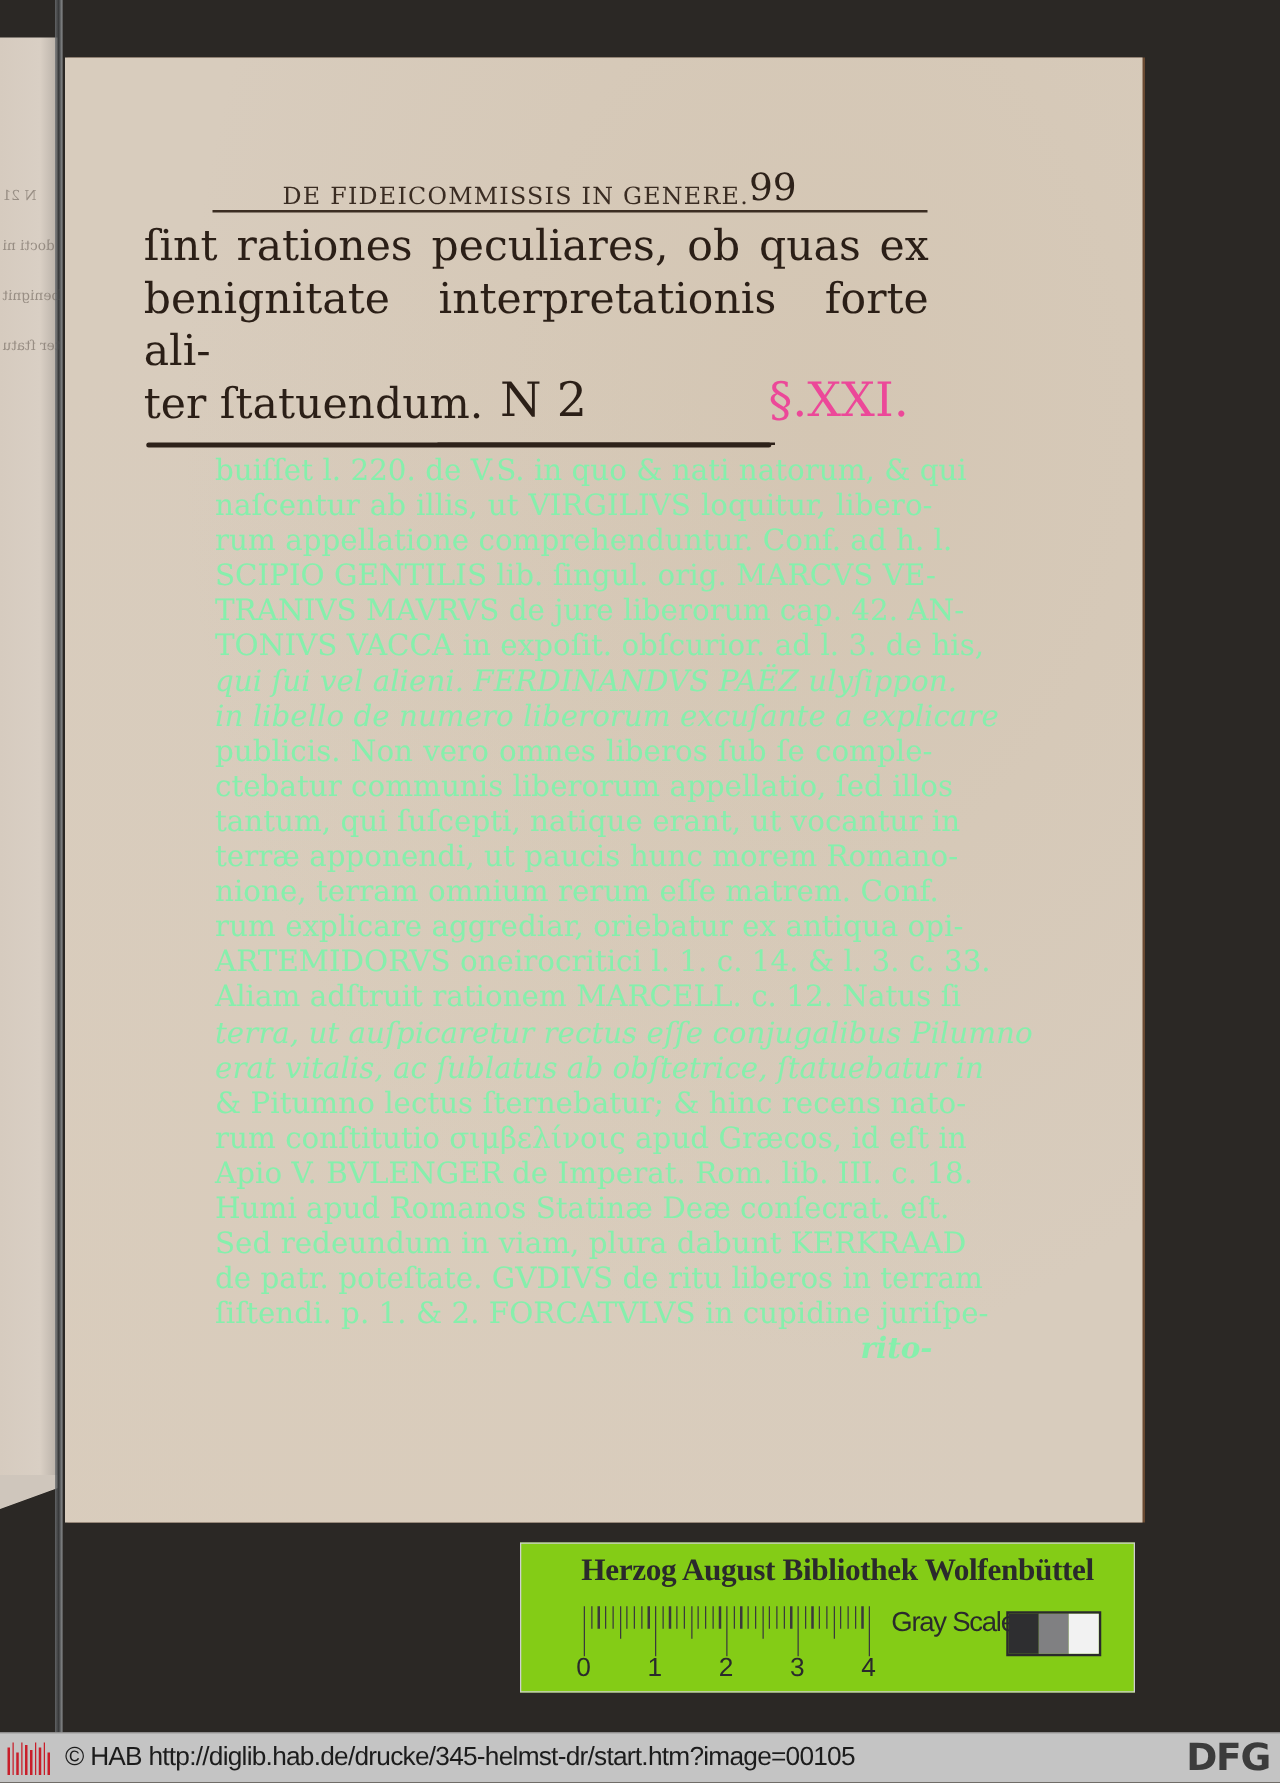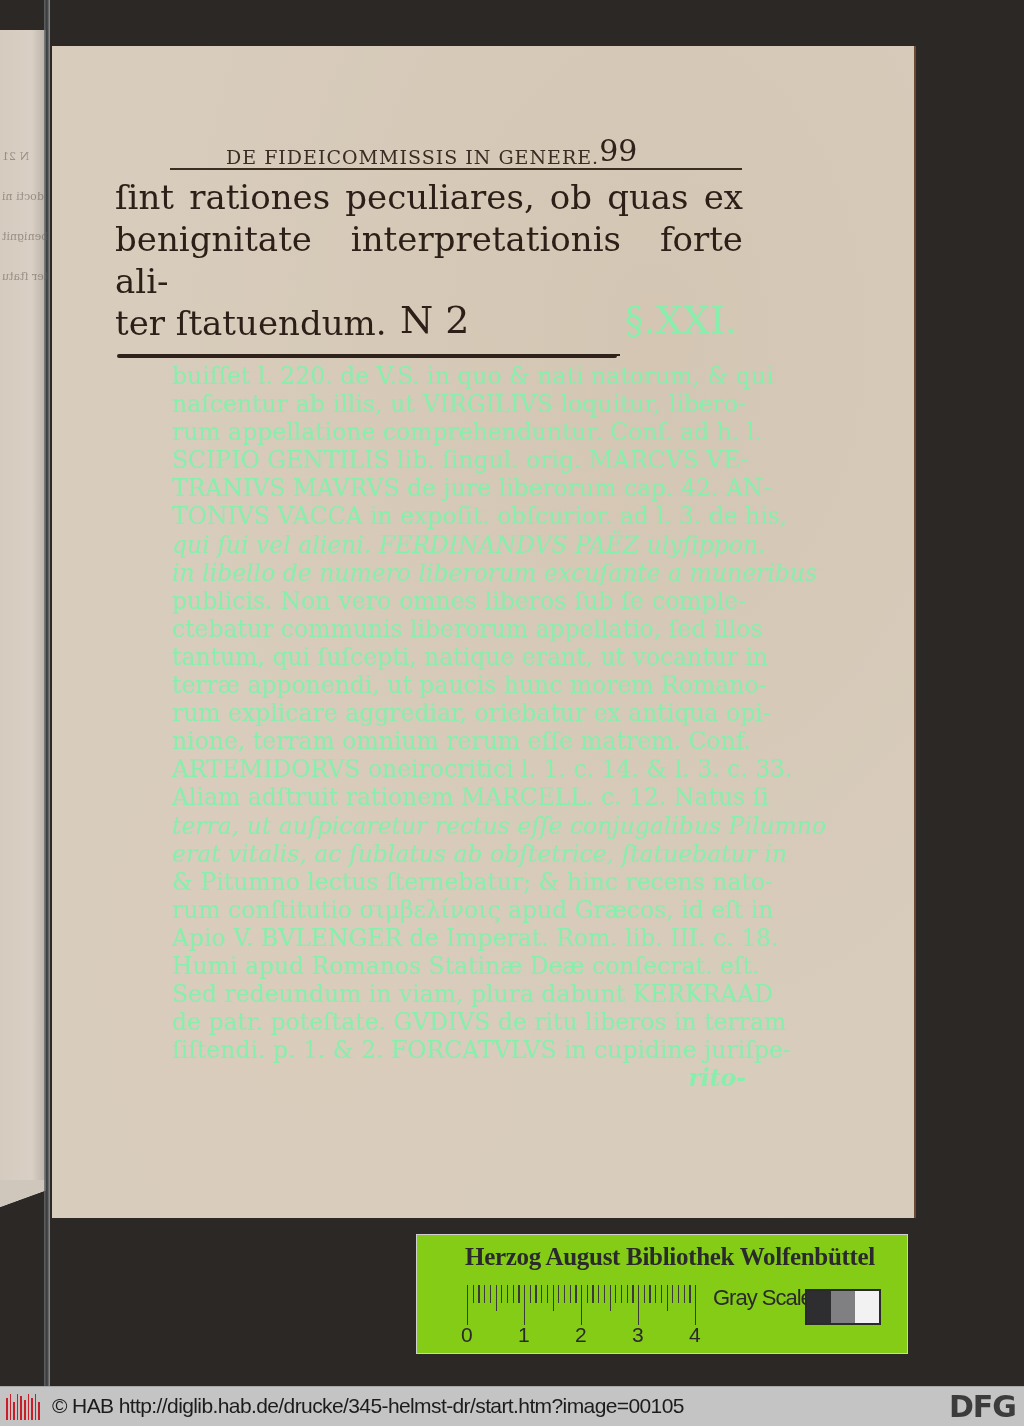--- a/index.html
+++ b/index.html
@@ -41,21 +41,21 @@
 
     #lead-text {
       position: absolute; left: 115px; top: 176px; width: 628px;
       font-size: 34px; line-height: 42px; color: #2b1f17; text-align: justify;
     }
     #lead-text span { display: block; text-align-last: justify; }
     #lead-text span.last { text-align-last: left; }
 
     #section-row { position: absolute; left: 400px; top: 298px; width: 345px; height: 48px; }
     #signature-mark { position:absolute; left:0; top:0; font-size: 38px; color:#2b1f17; }
-    #section-number { position:absolute; right:8px; top:0; font-size: 38px; color:#86efac;margin-left:16px; }
+    #section-number { position:absolute; right:18px; top:0; font-size: 38px; color:#ec4899;margin-left:16px; }
 
     #body-rule { position:absolute; left:117px; top:354px; width:500px; height:4px; background:#2e221a; border-radius:2px; }
     #body-rule-2 { position:absolute; left:350px; top:354px; width:270px; height:2px; background:#2e221a; }
 
     #body-text {
       position: absolute; left: 172px; top: 362px; width: 574px;
       font-size: 23.5px; line-height: 28.1px; color: #86efac;
     }
     #body-text .ln { display:block; white-space: nowrap; text-align: justify; text-align-last: justify; }
     #body-text .ln.right { text-align: right; text-align-last: right; font-weight: bold; }
@@ -119,27 +119,27 @@
   <div id="body-rule-2"></div>
 
   <div id="body-text">
     <span class="ln">buiſſet l. 220. de V.S. in quo &amp; nati natorum, &amp; qui</span>
     <span class="ln">naſcentur ab illis, ut VIRGILIVS loquitur, libero-</span>
     <span class="ln">rum appellatione comprehenduntur. Conf. ad h. l.</span>
     <span class="ln">SCIPIO GENTILIS lib. ſingul. orig. MARCVS VE-</span>
     <span class="ln">TRANIVS MAVRVS de jure liberorum cap. 42. AN-</span>
     <span class="ln">TONIVS VACCA in expoſit. obſcurior. ad l. 3. de his,</span>
     <span class="ln i">qui ſui vel alieni. FERDINANDVS PAËZ ulyſippon.</span>
-    <span class="ln i">in libello de numero liberorum excuſante a muneribus</span>
+    <span class="ln i">in libello de numero liberorum excuſante a explicare</span>
     <span class="ln">publicis. Non vero omnes liberos ſub ſe comple-</span>
     <span class="ln">ctebatur communis liberorum appellatio, ſed illos</span>
     <span class="ln">tantum, qui ſuſcepti, natique erant, ut vocantur in</span>
     <span class="ln">terræ apponendi, ut paucis hunc morem Romano-</span>
+    <span class="ln">nione, terram omnium rerum eſſe matrem. Conf.</span>
     <span class="ln">rum explicare aggrediar, oriebatur ex antiqua opi-</span>
-    <span class="ln">nione, terram omnium rerum eſſe matrem. Conf.</span>
     <span class="ln">ARTEMIDORVS oneirocritici l. 1. c. 14. &amp; l. 3. c. 33.</span>
     <span class="ln">Aliam adſtruit rationem MARCELL. c. 12. Natus ſi</span>
     <span class="ln i">terra, ut auſpicaretur rectus eſſe conjugalibus Pilumno</span>
     <span class="ln i">erat vitalis, ac ſublatus ab obſtetrice, ſtatuebatur in</span>
     <span class="ln">&amp; Pitumno lectus ſternebatur; &amp; hinc recens nato-</span>
     <span class="ln">rum conſtitutio σιμβελίνοις apud Græcos, id eſt in</span>
     <span class="ln">Apio V. BVLENGER de Imperat. Rom. lib. III. c. 18.</span>
     <span class="ln">Humi apud Romanos Statinæ Deæ conſecrat. eſt.</span>
     <span class="ln">Sed redeundum in viam, plura dabunt KERKRAAD</span>
     <span class="ln">de patr. poteſtate. GVDIVS de ritu liberos in terram</span>

